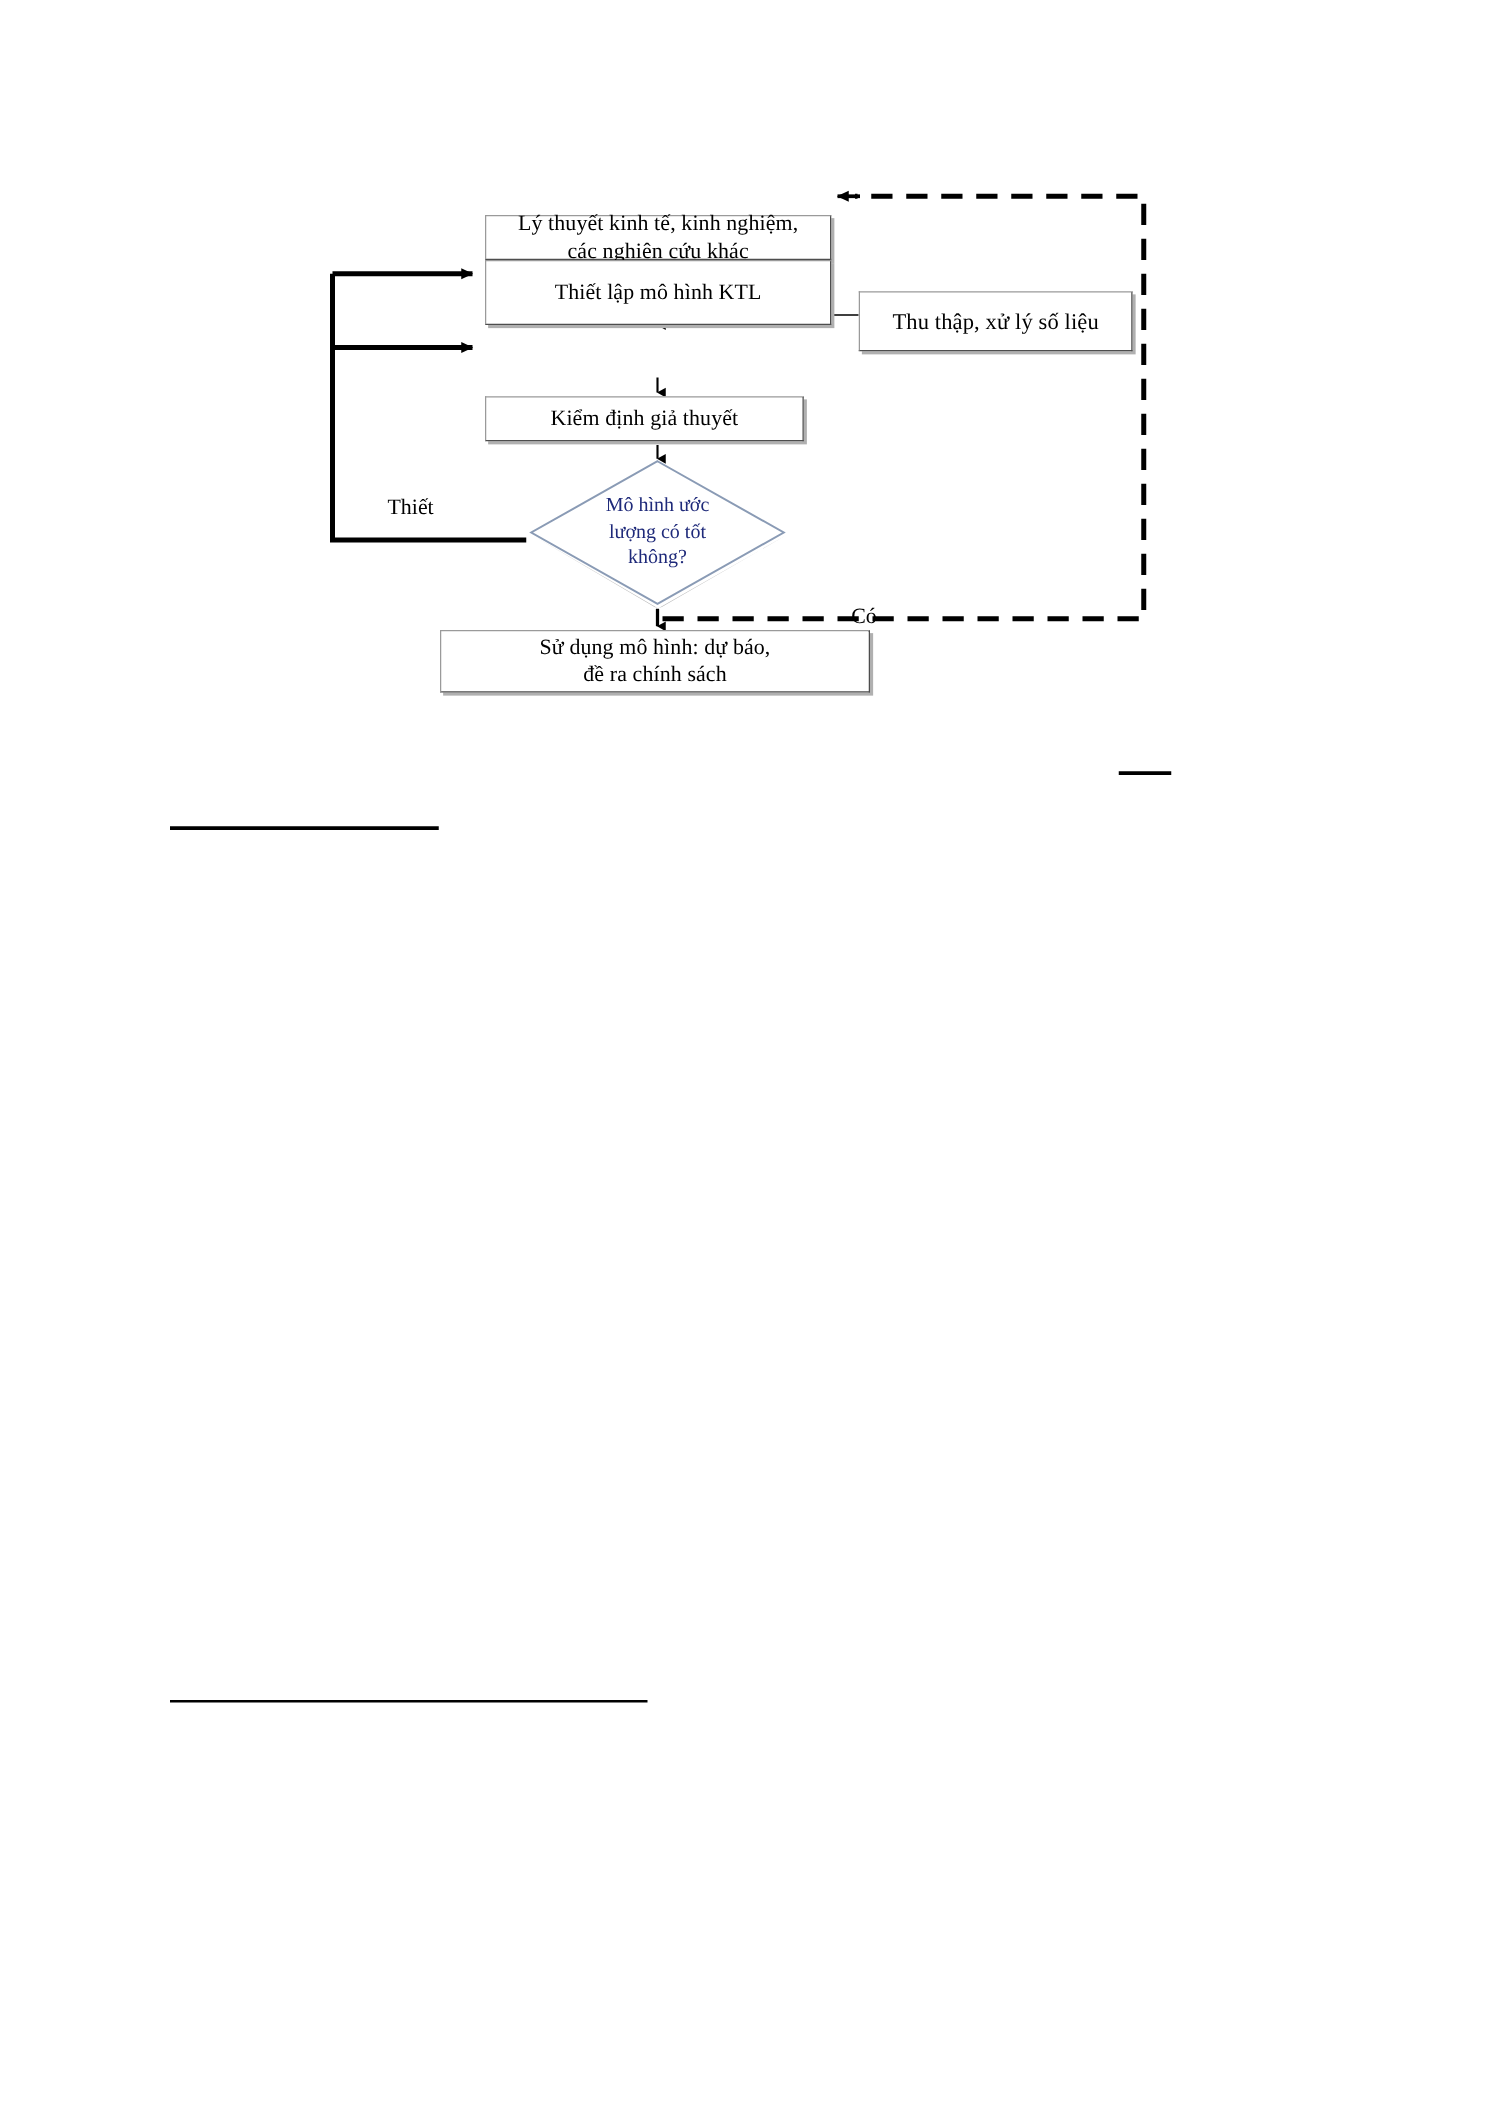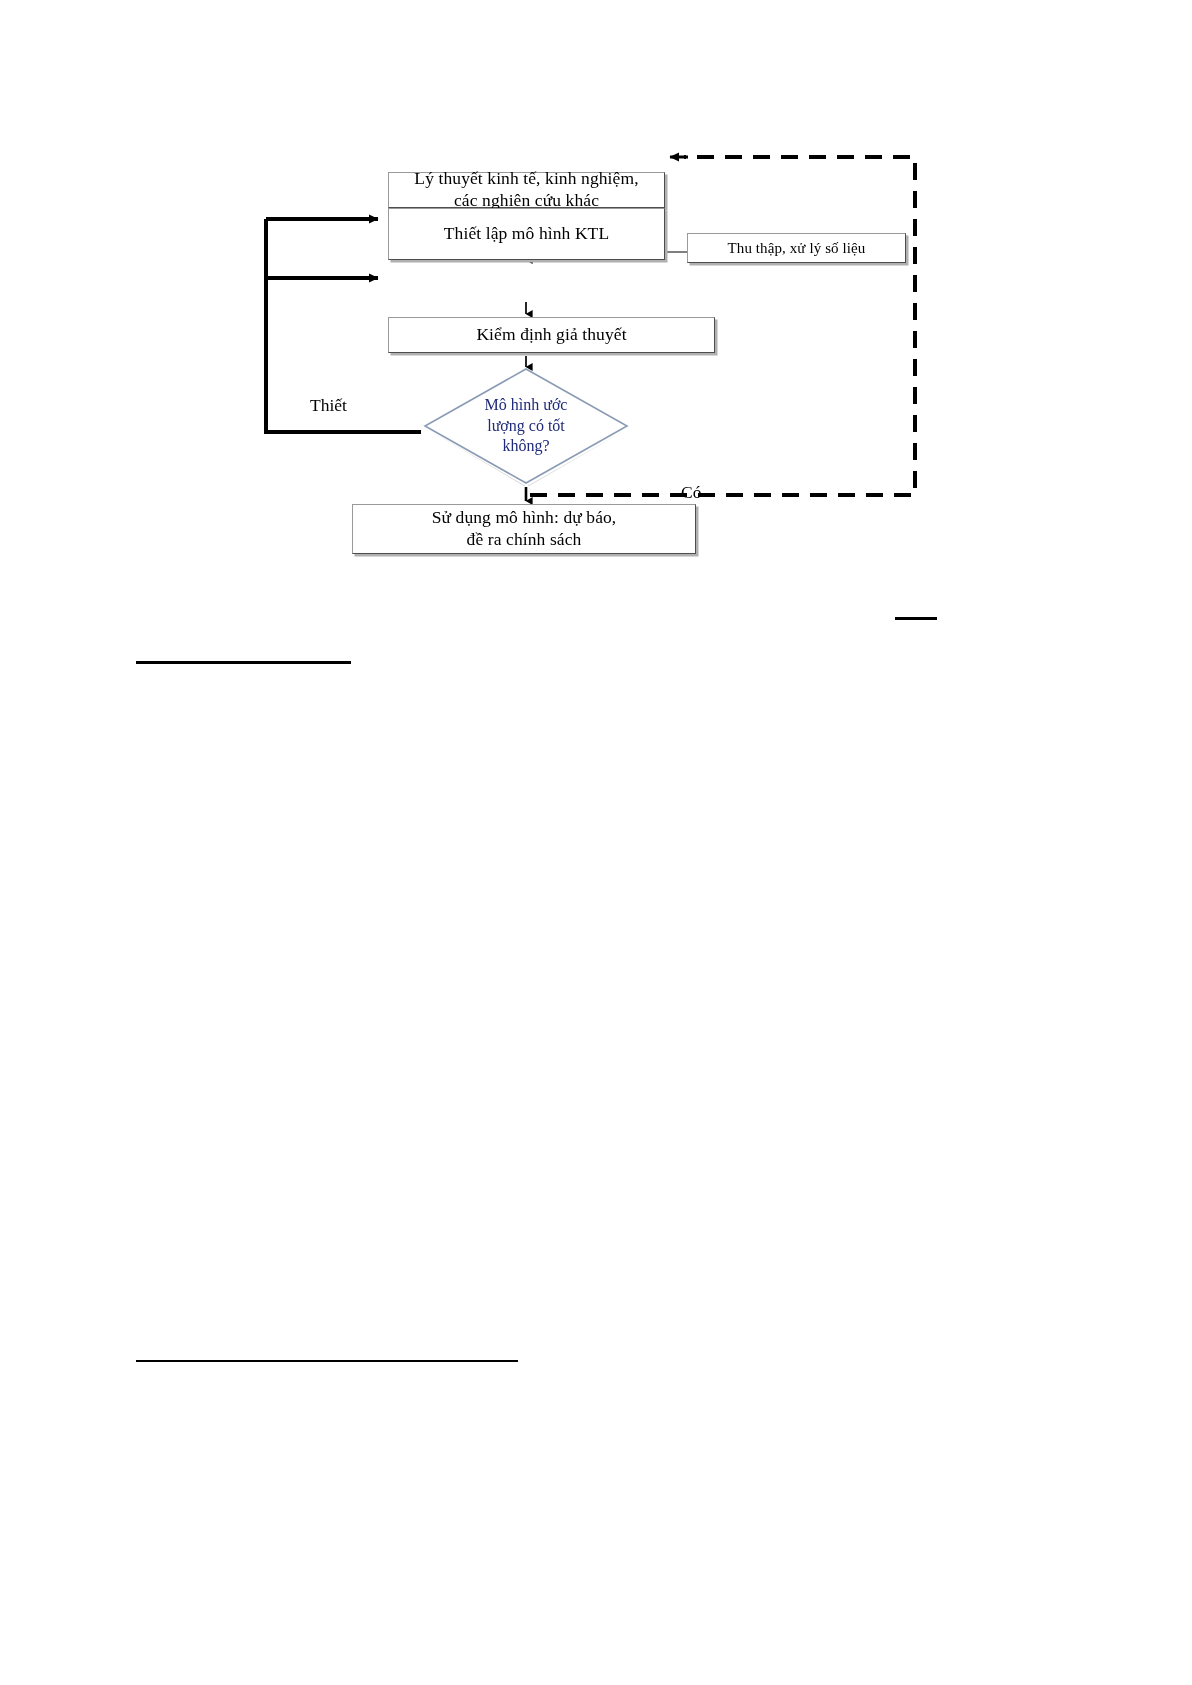--- a/index.html
+++ b/index.html
@@ -53,22 +53,22 @@
   .node .txt {
     display: block;
     width: 100%;
     padding: 0 6px;
     white-space: pre-line;
   }
 
   #node-theory   { left: 388px; top: 152px; width: 277px; height: 36px; margin-top: 20px; }
   #node-setup    { left: 388px; top: 208px; width: 277px; height: 52px; }
   #node-estimate { left: 388px; top: 263px; width: 277px; height: 36px; }
-  #node-test     { left: 388px; top: 317px; width: 327px; height: 36px; justify-content: flex-end; }
-  #node-data     { left: 687px; top: 233px; width: 219px; height: 30px; font-size: 15px; }
+  #node-test     { left: 388px; top: 317px; width: 255px; height: 36px; justify-content: flex-end; }
+  #node-data     { left: 687px; top: 233px; width: 219px; height: 48px; font-size: 18px; }
   #node-use      { left: 352px; top: 504px; width: 344px; height: 50px; }
 
   
   #node-decision {
     position: absolute;
     left: 422px;
     top: 366px;
     width: 208px;
     height: 120px;
     z-index: 6;

